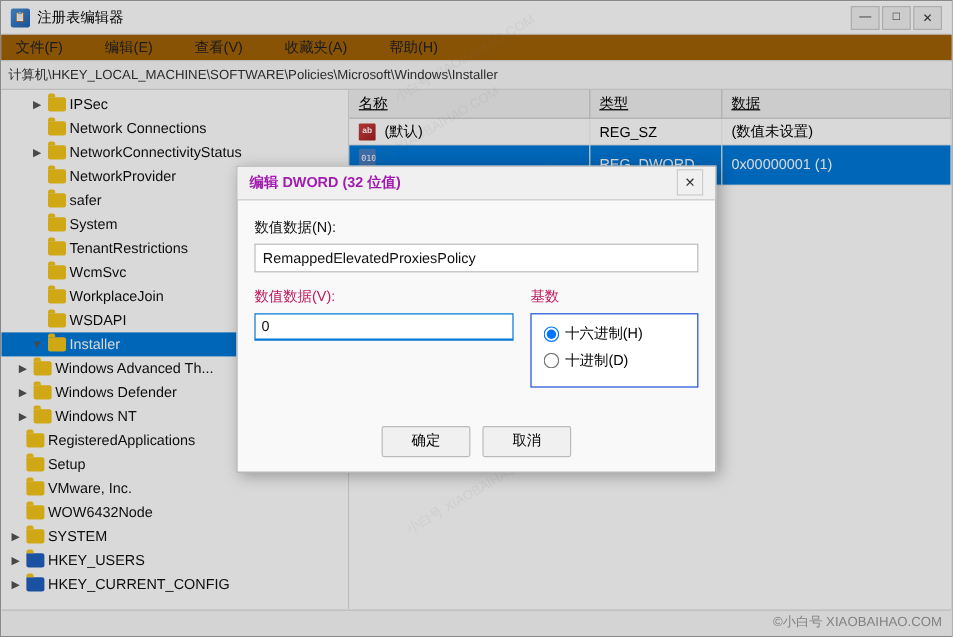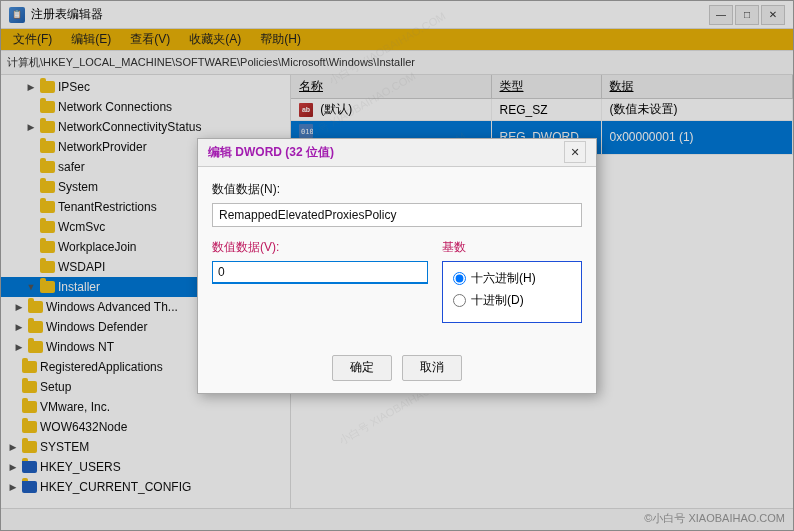--- a/index.html
+++ b/index.html
@@ -67,23 +67,23 @@
       font-size: 10px;
       color: #333;
     }
 
     
     .menu-bar {
       height: 22px;
       display: flex;
       align-items: center;
       padding: 0 4px;
-      background: #eab308;
+      background: #a16207;
       border-bottom: 1px solid #e0e0e0;
-      gap: 3px;
+      gap: 19px;
     }
     .menu-item {
       padding: 2px 8px;
       cursor: pointer;
       font-size: 12px;
       color: #222;
       border-radius: 2px;
     }
 
     
@@ -349,21 +349,21 @@
     .radio-item input[type=radio] {
       cursor: pointer;
     }
     .dialog-footer {
       display: flex;
       justify-content: center;
       gap: 10px;
       padding: 8px 14px 12px;
     }
     .dialog-btn {
-      width: 60px;
+      width: 74px;
       height: 26px;
       background: #f0f0f0;
       border: 1px solid #bbb;
       cursor: pointer;
       font-size: 12px;
       display: flex;
       align-items: center;
       justify-content: center;
       border-radius: 2px;
     }

